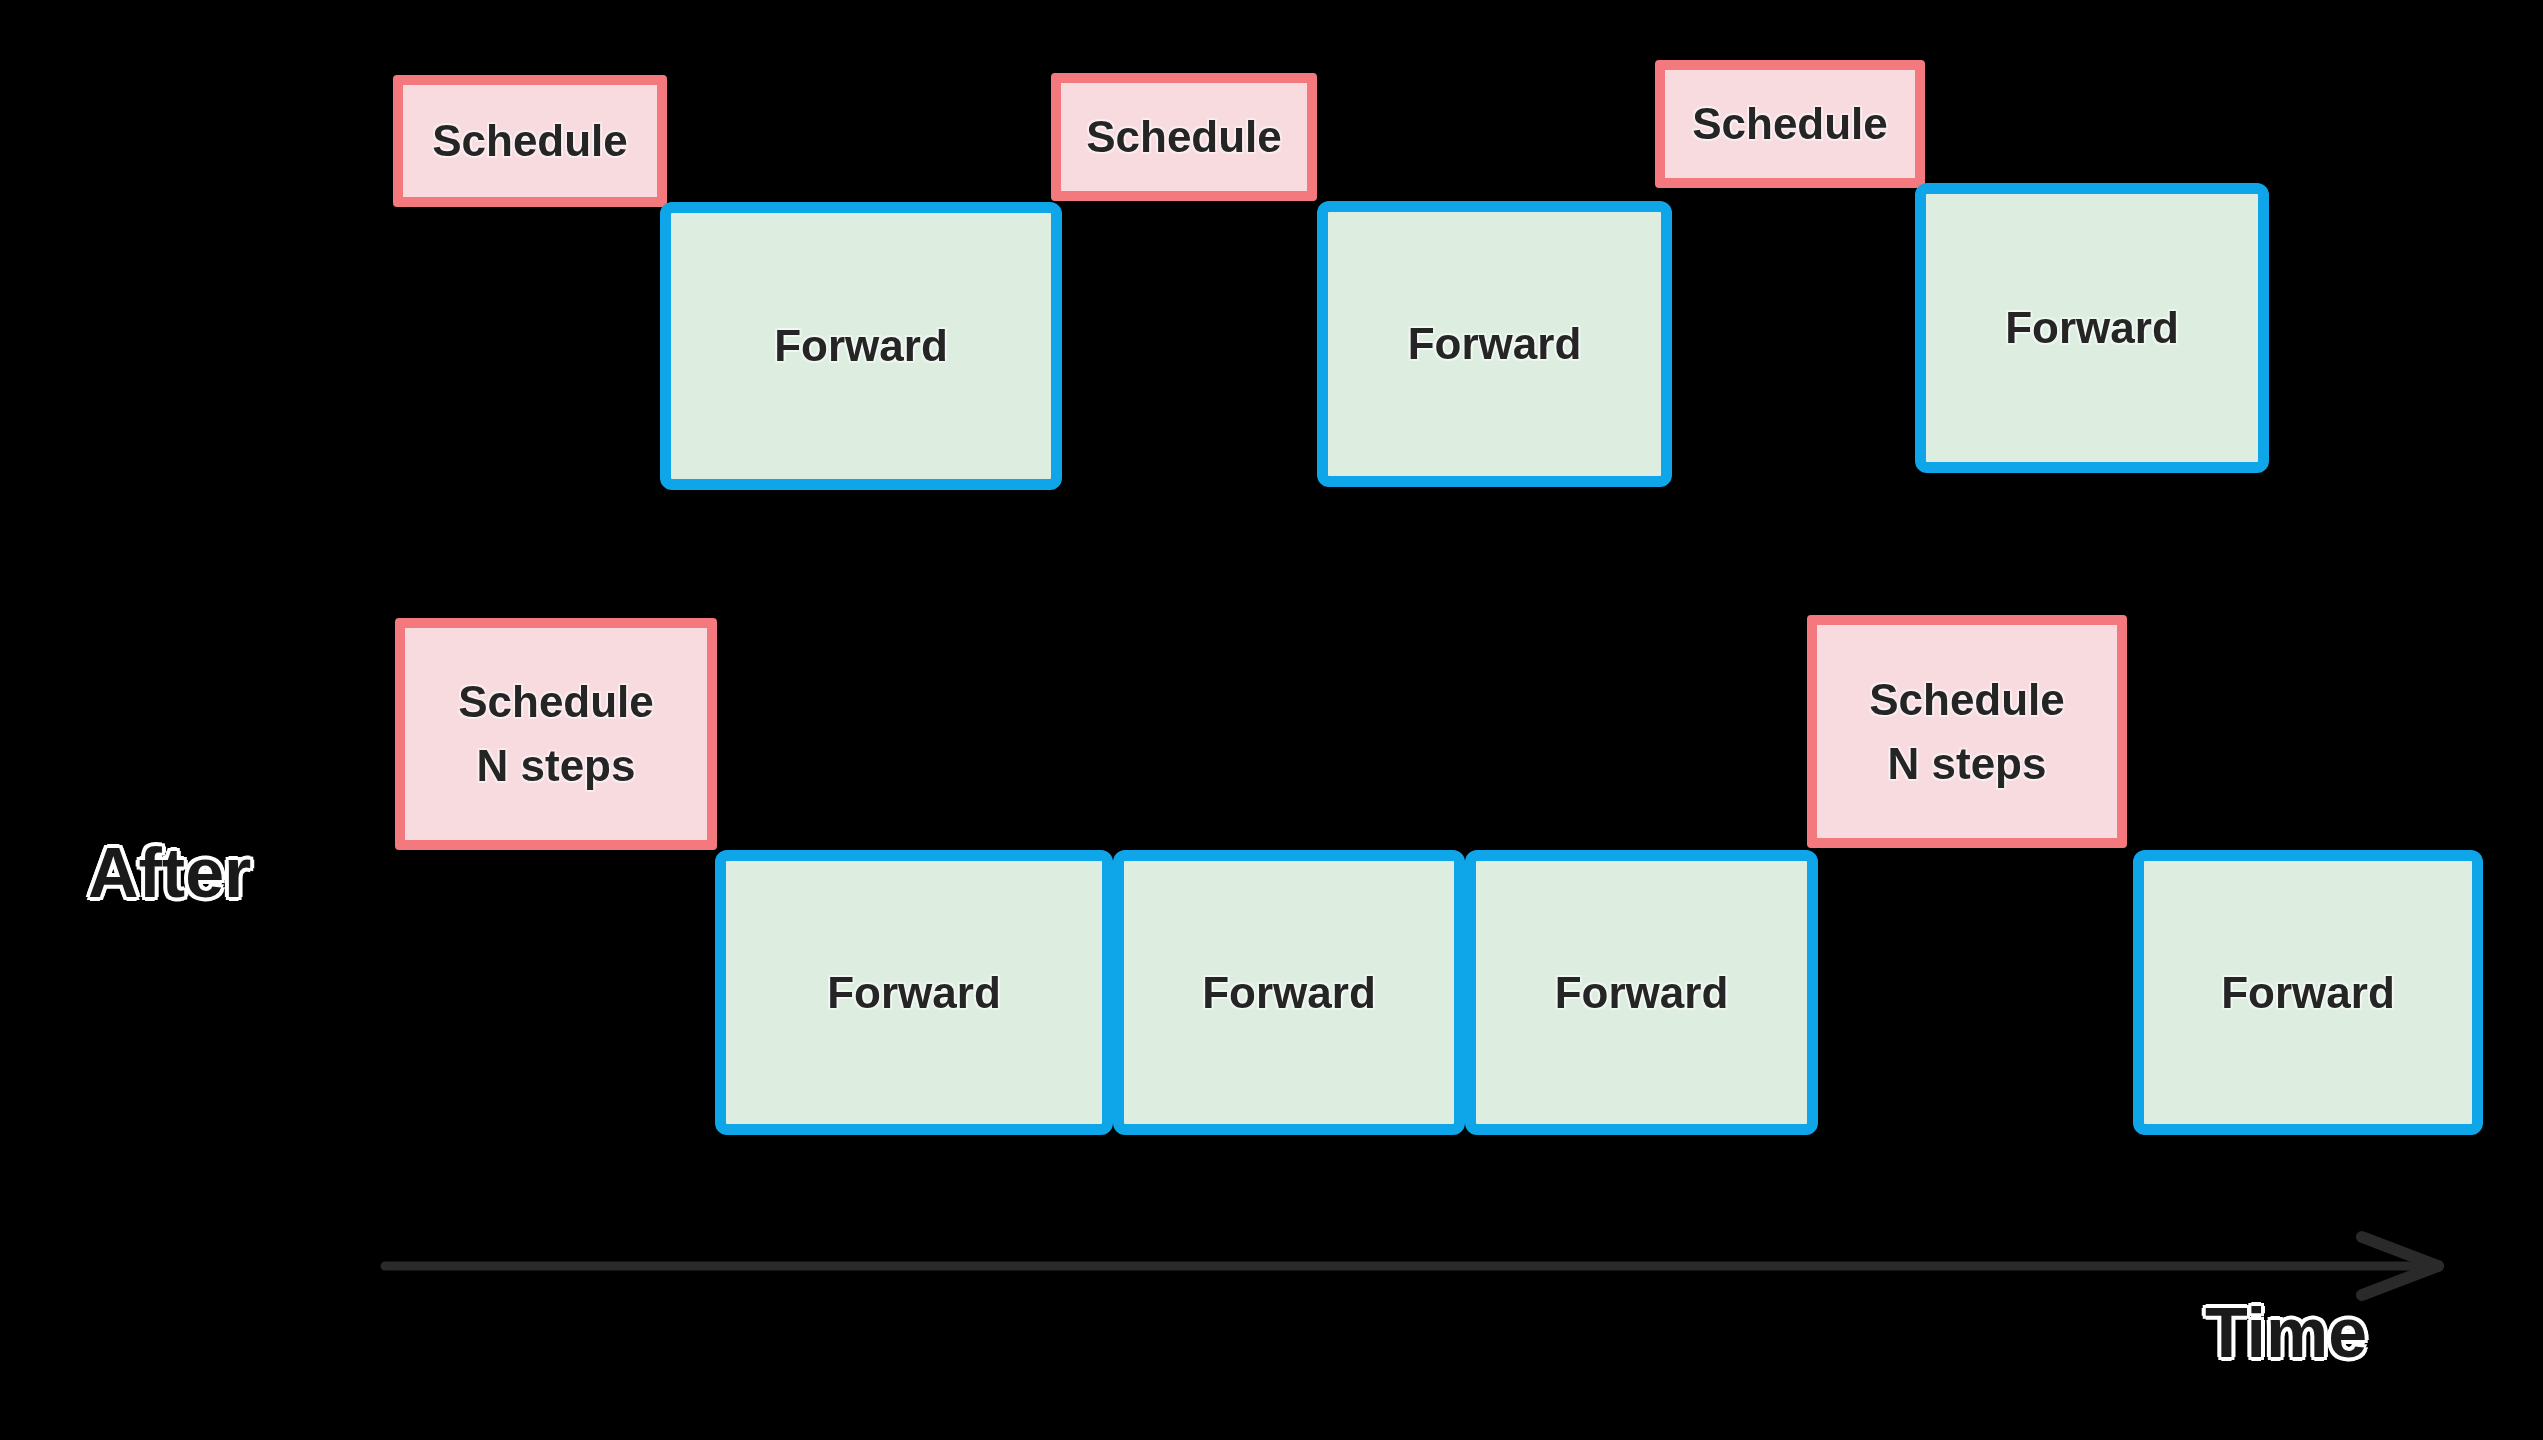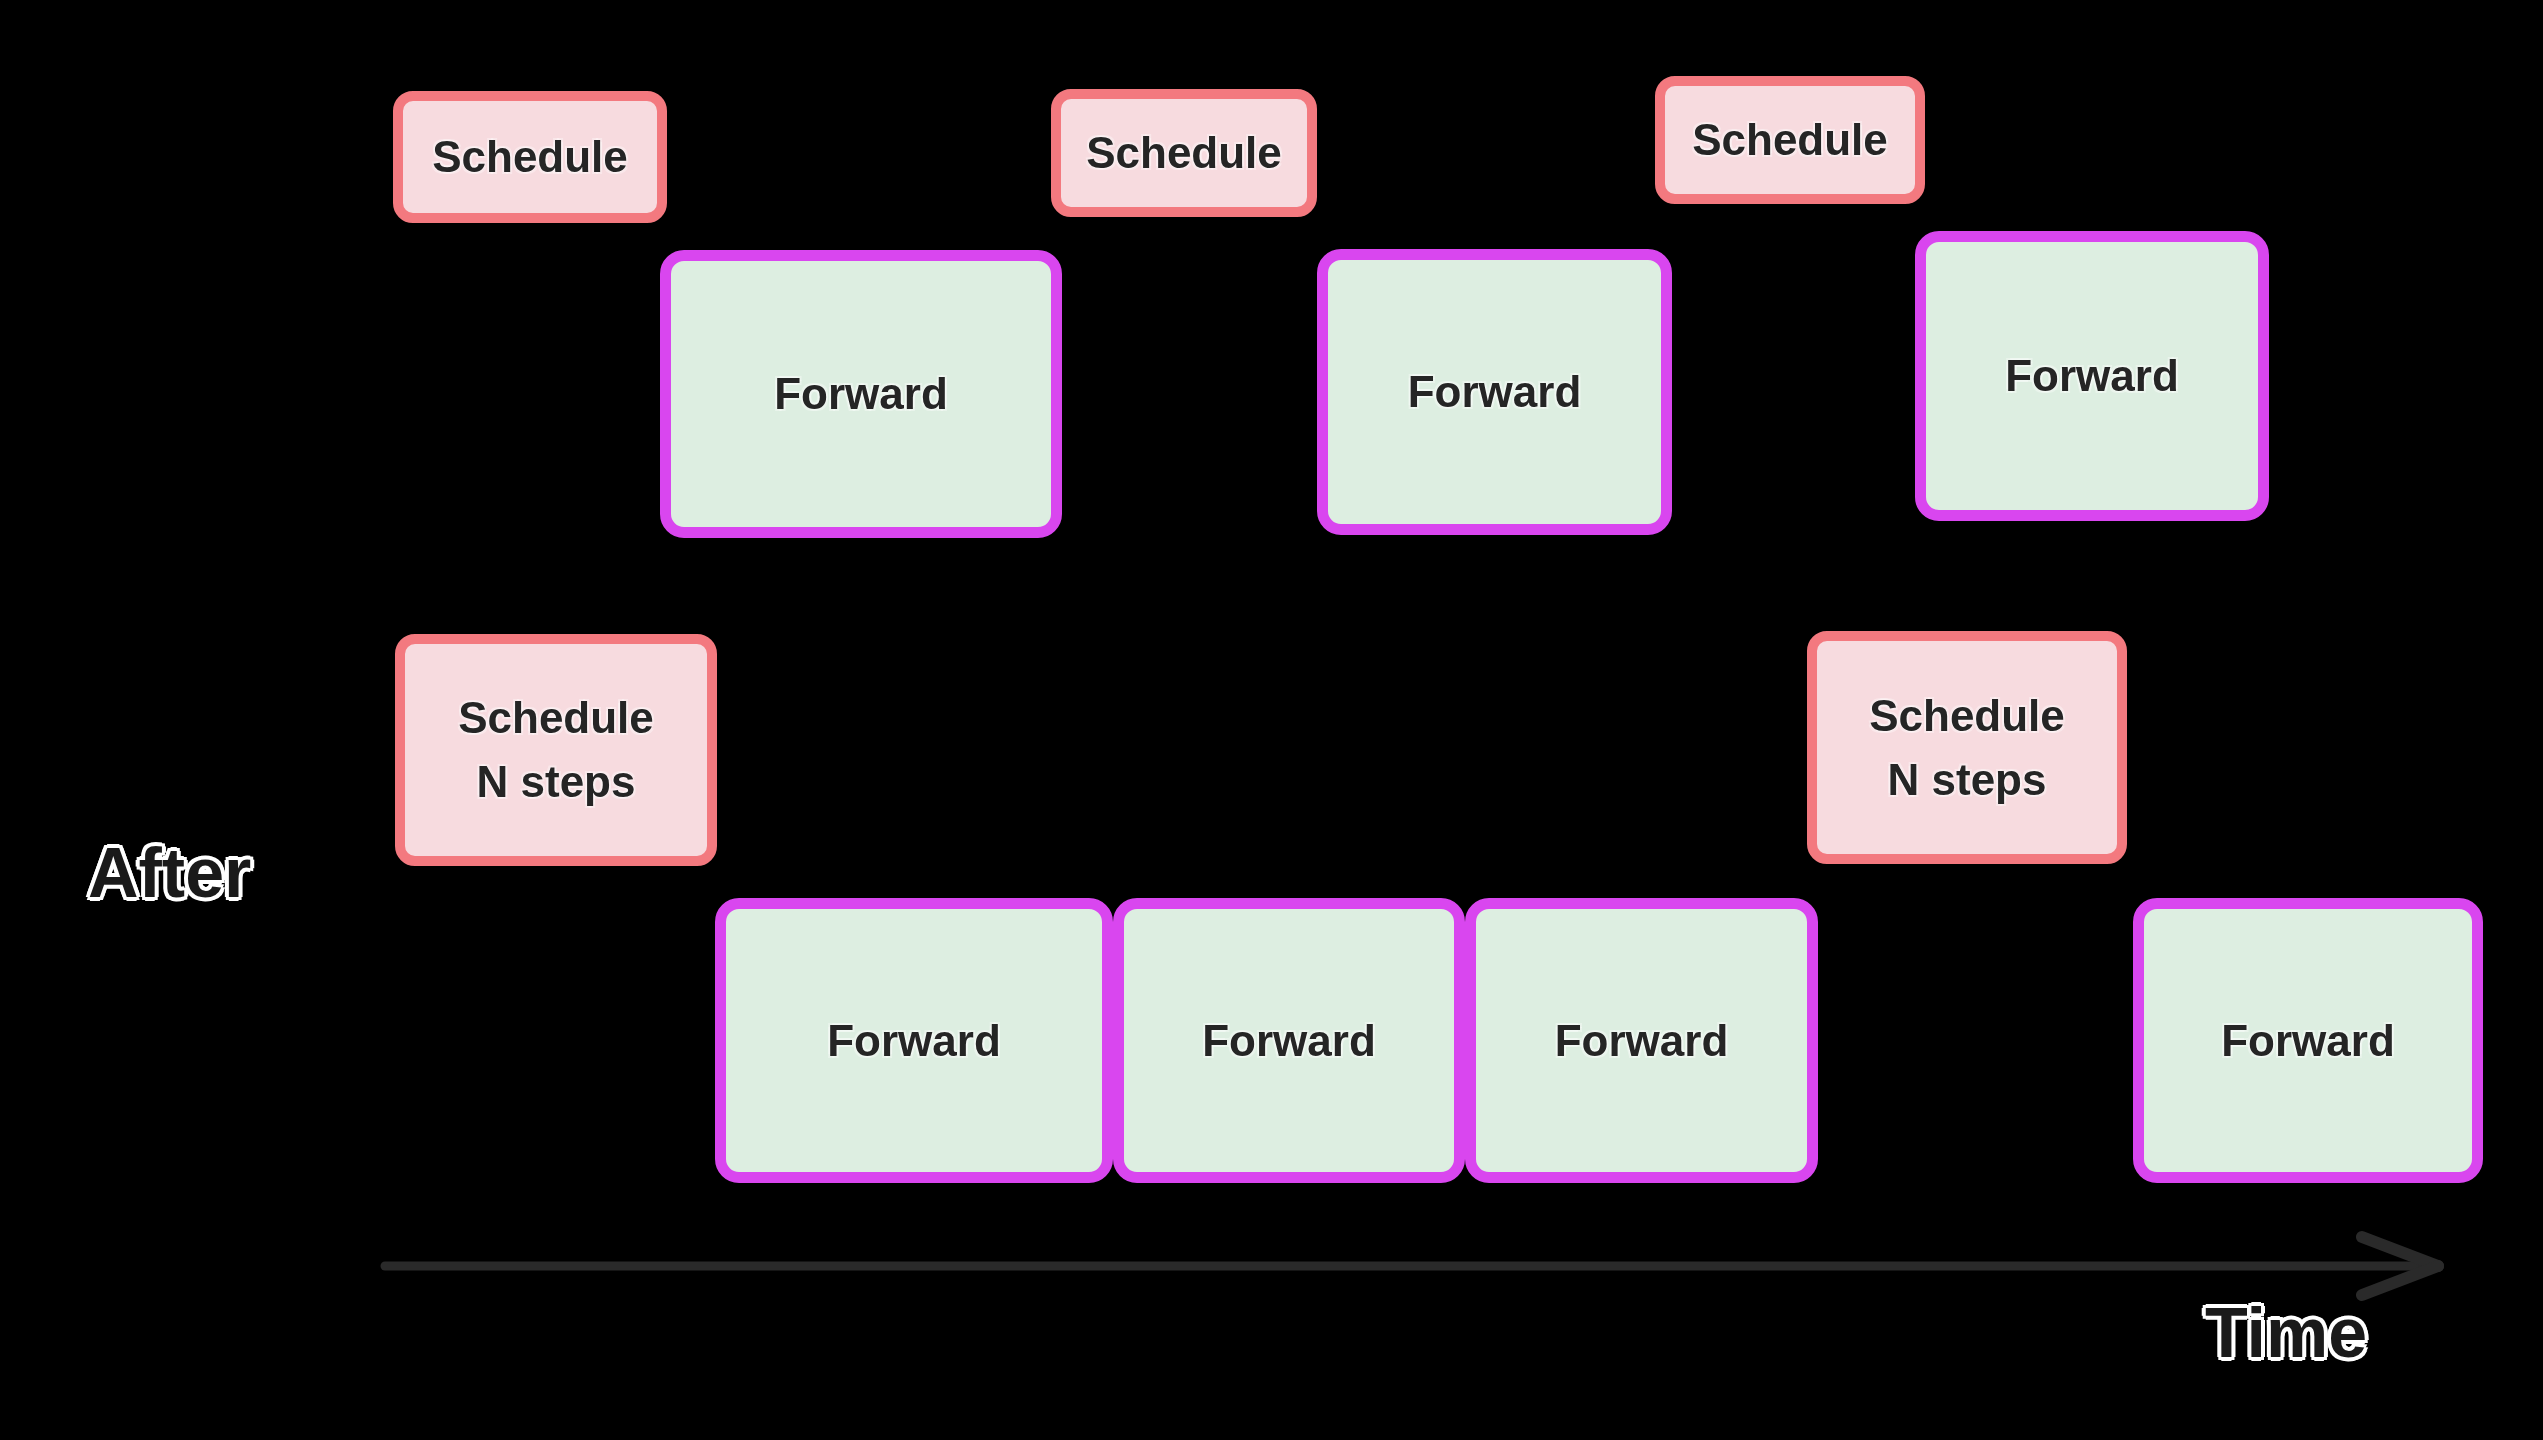--- a/index.html
+++ b/index.html
@@ -22,30 +22,28 @@
     align-items: center;
     justify-content: center;
     text-align: center;
     font-weight: 700;
     font-size: 44px;
     color: #252525;
   }
   .schedule {
     background: #f7dbdf;
     border: 10px solid #f3797f;
-    border-radius: 20px;
+    border-radius: 4px;
     z-index: 1;
-    margin-top: 16px;
   }
   .forward {
     background: #ddeee1;
-    border: 11px solid #d946ef;
-    border-radius: 24px;
+    border: 11px solid #0ea5e9;
+    border-radius: 12px;
     z-index: 2;
-    margin-top: 48px;
   }
   .box-label {
     text-shadow:
       0 0 2px rgba(255,255,255,0.85),
       2px 2px 0 rgba(255,255,255,0.35),
       -2px 2px 0 rgba(255,255,255,0.35),
       2px -2px 0 rgba(255,255,255,0.35),
       -2px -2px 0 rgba(255,255,255,0.35);
     line-height: 1.45;
   }

